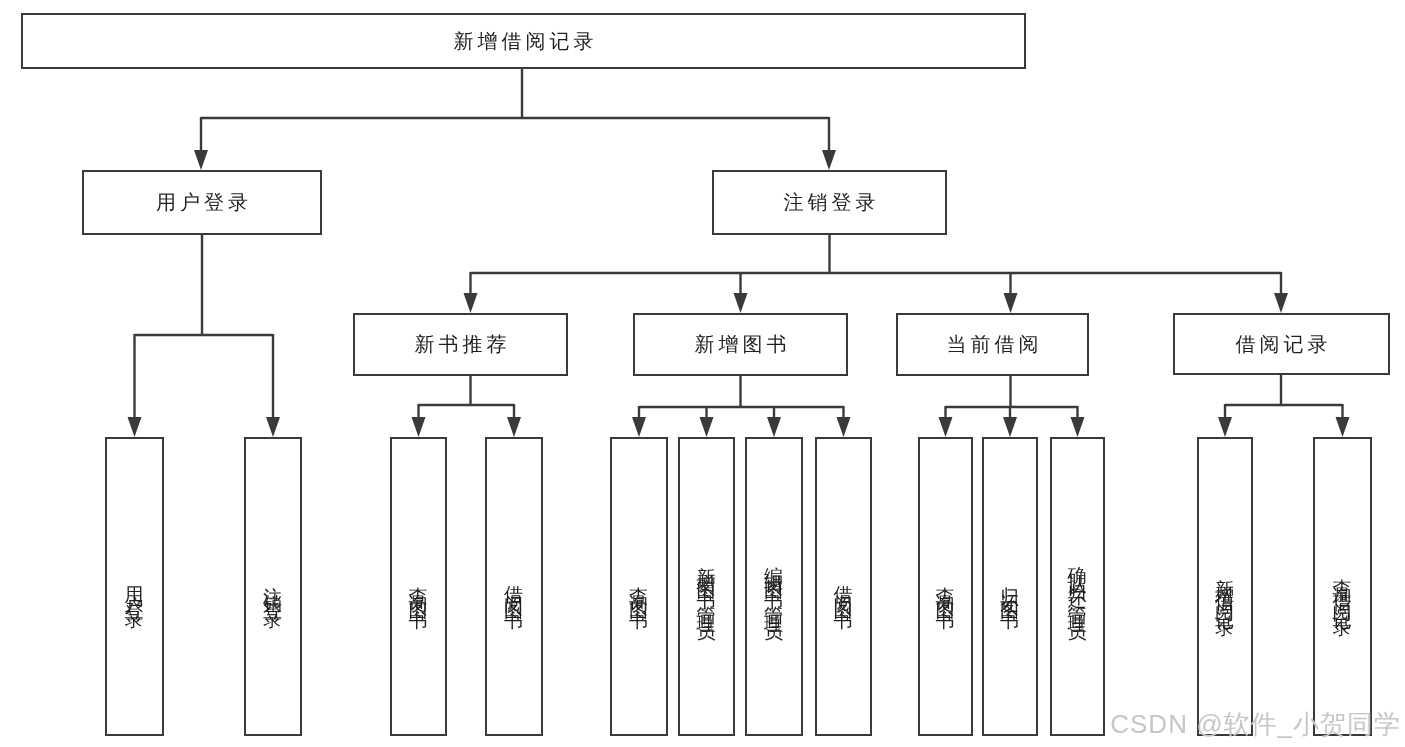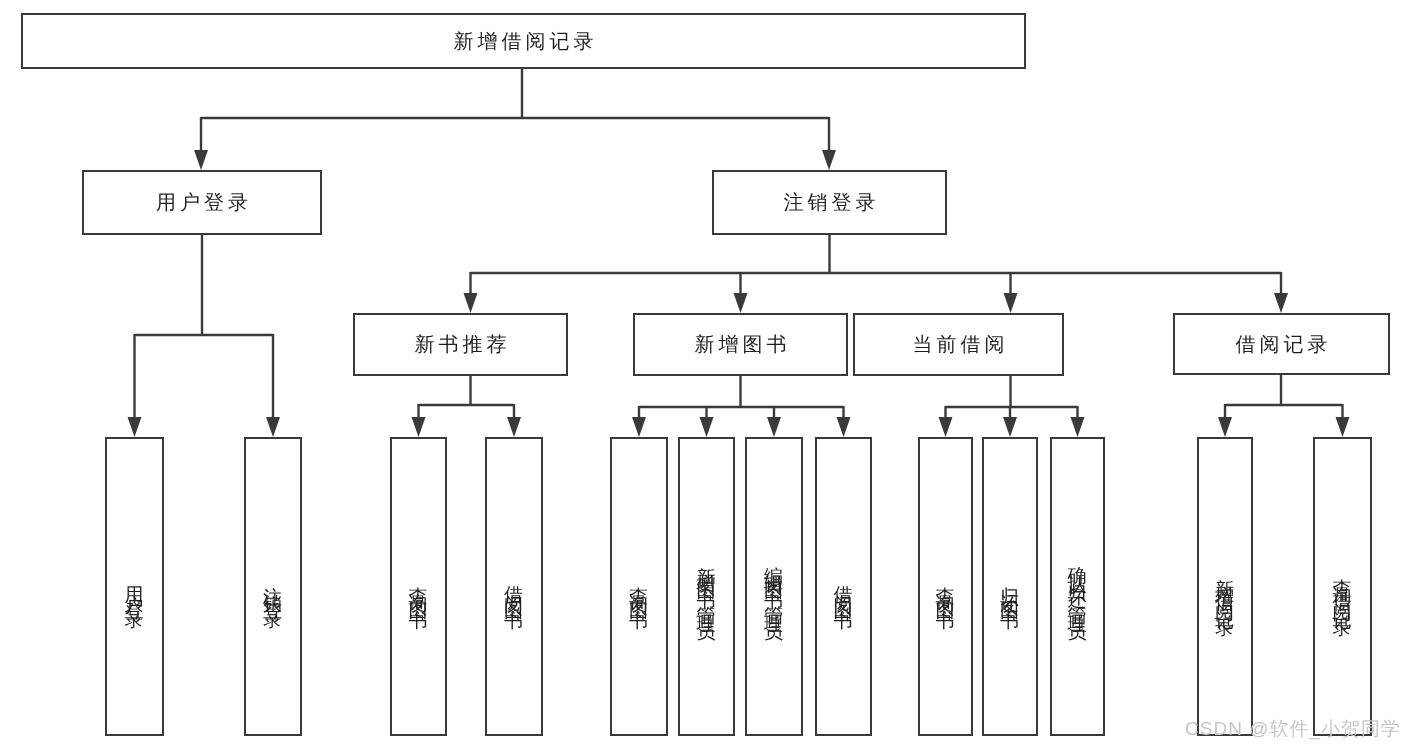--- a/index.html
+++ b/index.html
@@ -32,21 +32,21 @@
     writing-mode:vertical-rl;
     text-orientation:mixed;
     font-size:19px;
     letter-spacing:8px;
     line-height:1;
   }
   #watermark {
     position:absolute;
     right:4px;
     bottom:5px;
-    font-size:19px;
+    font-size:26px;
     letter-spacing:1px;
     color:#c6c6c6;
     z-index:5;
     white-space:nowrap;
   }
 </style>
 </head>
 <body>
 
 <div id="page">
@@ -118,21 +118,21 @@
     </g>
   </svg>
 
   <div class="box h" style="left:21px;top:13px;width:1005px;height:56px">新增借阅记录</div>
 
   <div class="box h" style="left:82px;top:170px;width:240px;height:65px">用户登录</div>
   <div class="box h" style="left:712px;top:170px;width:235px;height:65px">注销登录</div>
 
   <div class="box h" style="left:353px;top:313px;width:215px;height:63px">新书推荐</div>
   <div class="box h" style="left:633px;top:313px;width:215px;height:63px">新增图书</div>
-  <div class="box h" style="left:853px;top:313px;width:211px;height:63px">当前借阅</div>
+  <div class="box h" style="left:896px;top:313px;width:193px;height:63px">当前借阅</div>
   <div class="box h" style="left:1173px;top:313px;width:217px;height:62px">借阅记录</div>
 
   <div class="box v" style="left:105px;top:437px;width:59px;height:299px">用户登录</div>
   <div class="box v" style="left:244px;top:437px;width:58px;height:299px">注销登录</div>
 
   <div class="box v" style="left:390px;top:437px;width:57px;height:299px">查询图书</div>
   <div class="box v" style="left:485px;top:437px;width:58px;height:299px">借阅图书</div>
 
   <div class="box v" style="left:610px;top:437px;width:58px;height:299px">查询图书</div>
   <div class="box v" style="left:678px;top:437px;width:57px;height:299px">新增图书（管理员）</div>

